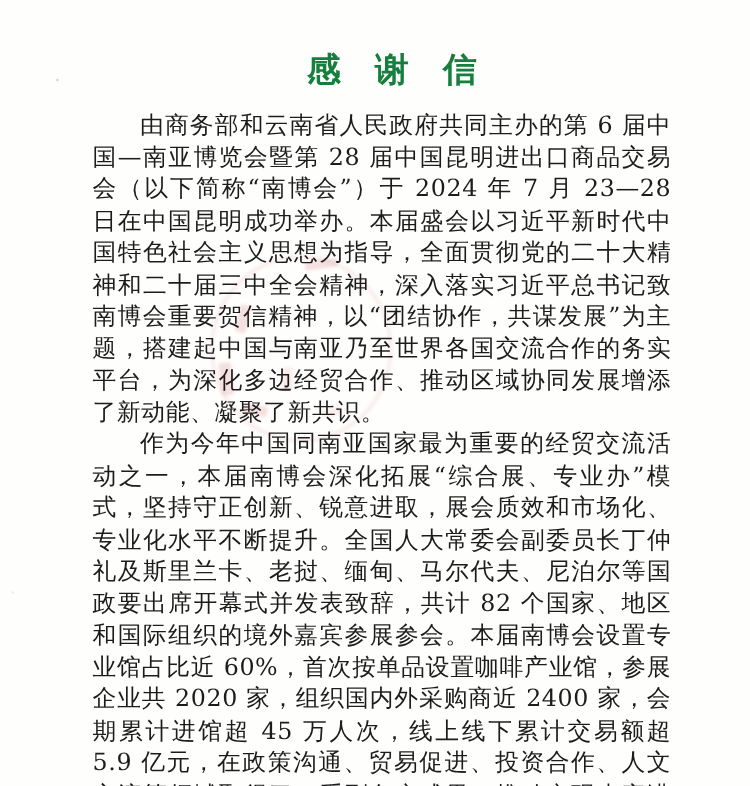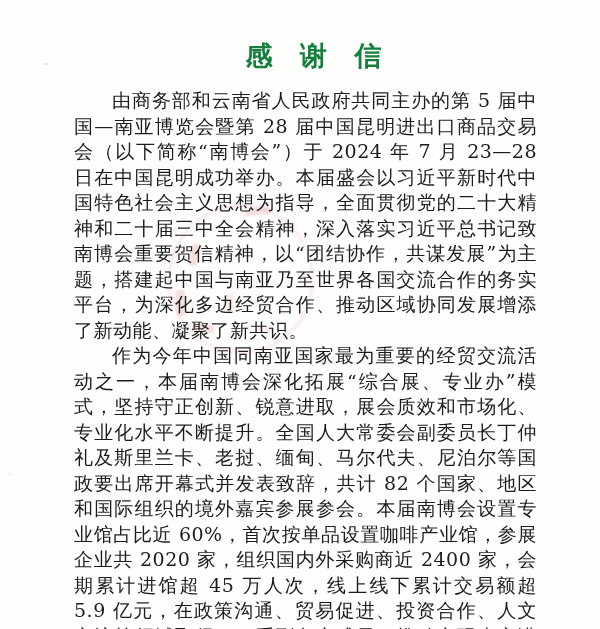--- a/index.html
+++ b/index.html
@@ -101,17 +101,17 @@
     <div class="mark m6"></div>
   </div>
 
   <div class="speck s1"></div>
   <div class="speck s2"></div>
   <div class="speck s3"></div>
 
   <h1 class="title">感 谢 信</h1>
 
   <div class="content">
-    <p class="para">由商务部和云南省人民政府共同主办的第 5 届中国—南亚博览会暨第 28 届中国昆明进出口商品交易会（以下简称“南博会”）于 2024 年 7 月 23—28 日在中国昆明成功举办。本届盛会以习近平新时代中国特色社会主义思想为指导，全面贯彻党的二十大精神和二十届三中全会精神，深入落实习近平总书记致南博会重要贺信精神，以“团结协作，共谋发展”为主题，搭建起中国与南亚乃至世界各国交流合作的务实平台，为深化多边经贸合作、推动区域协同发展增添了新动能、凝聚了新共识。</p>
+    <p class="para">由商务部和云南省人民政府共同主办的第 6 届中国—南亚博览会暨第 28 届中国昆明进出口商品交易会（以下简称“南博会”）于 2024 年 7 月 23—28 日在中国昆明成功举办。本届盛会以习近平新时代中国特色社会主义思想为指导，全面贯彻党的二十大精神和二十届三中全会精神，深入落实习近平总书记致南博会重要贺信精神，以“团结协作，共谋发展”为主题，搭建起中国与南亚乃至世界各国交流合作的务实平台，为深化多边经贸合作、推动区域协同发展增添了新动能、凝聚了新共识。</p>
     <p class="para">作为今年中国同南亚国家最为重要的经贸交流活动之一，本届南博会深化拓展“综合展、专业办”模式，坚持守正创新、锐意进取，展会质效和市场化、专业化水平不断提升。全国人大常委会副委员长丁仲礼及斯里兰卡、老挝、缅甸、马尔代夫、尼泊尔等国政要出席开幕式并发表致辞，共计 82 个国家、地区和国际组织的境外嘉宾参展参会。本届南博会设置专业馆占比近 60%，首次按单品设置咖啡产业馆，参展企业共 2020 家，组织国内外采购商近 2400 家，会期累计进馆超 45 万人次，线上线下累计交易额超 5.9 亿元，在政策沟通、贸易促进、投资合作、人文交流等领域取得了一系列务实成果，推动实现来宾满意、客商满意、群众满意的“三个满意”，打造南博会成为服务外交大舞台、服务经贸大平台、服务消费大场景“三大功能”。</p>
   </div>
 
 </div>
 
 </body></html>

